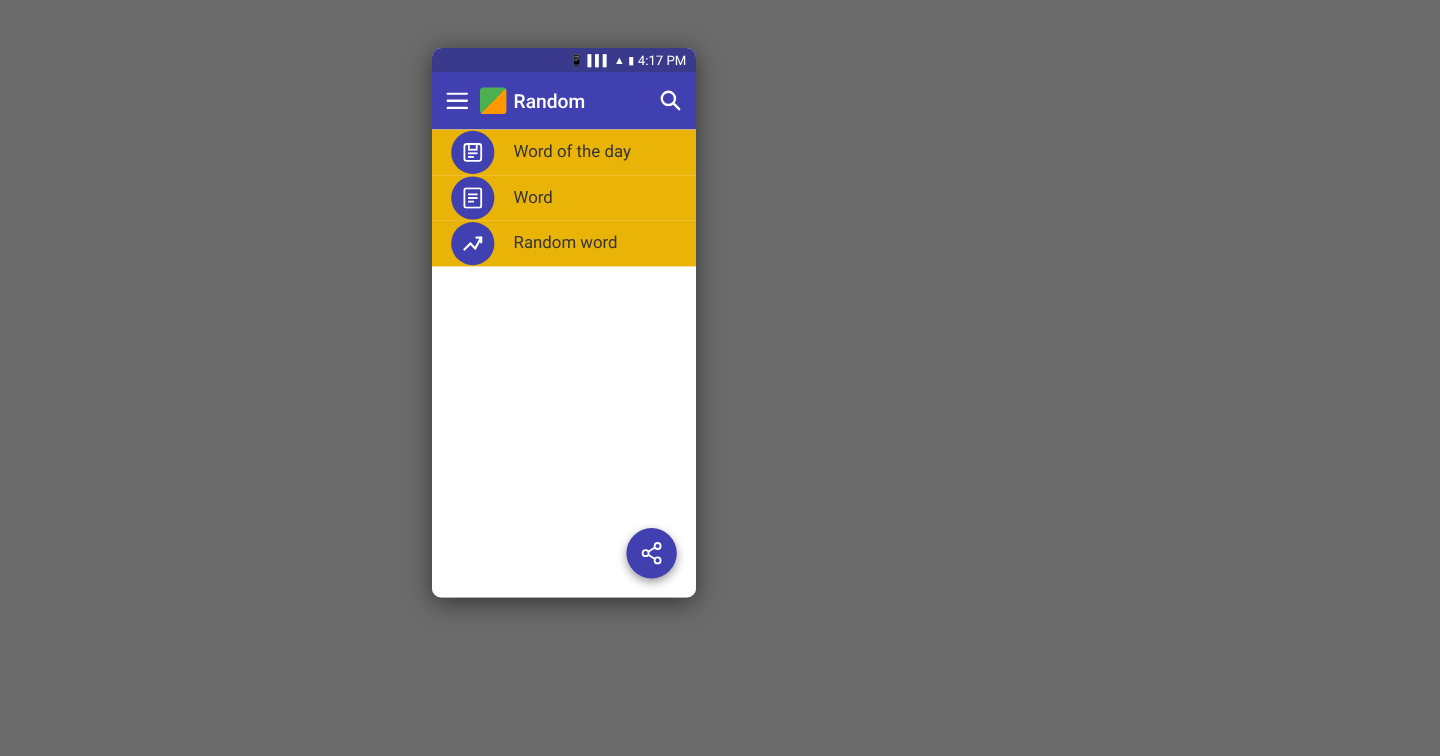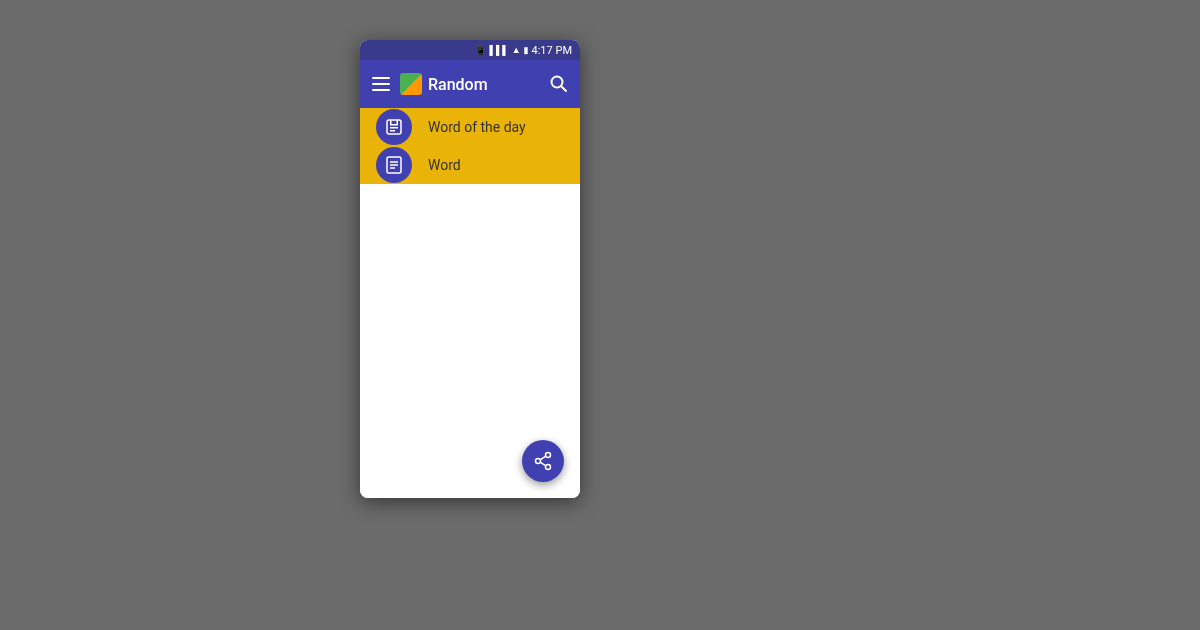--- a/index.html
+++ b/index.html
@@ -196,20 +196,31 @@
         <svg width="18" height="18" viewBox="0 0 18 18" fill="none">
           <rect x="2" y="1" width="14" height="16" rx="1.5" stroke="white" stroke-width="1.5" fill="none"></rect>
           <line x1="5" y1="6" x2="13" y2="6" stroke="white" stroke-width="1.5"></line>
           <line x1="5" y1="9" x2="13" y2="9" stroke="white" stroke-width="1.5"></line>
           <line x1="5" y1="12" x2="10" y2="12" stroke="white" stroke-width="1.5"></line>
         </svg>
       </div>
       <span class="menu-item-label">Word</span>
     </div>
 
+    <div class="menu-item">
+      <div class="menu-item-icon">
+        <svg width="18" height="18" viewBox="0 0 18 18" fill="none">
+          <line x1="2" y1="14" x2="7" y2="9" stroke="white" stroke-width="1.8" stroke-linecap="round"></line>
+          <line x1="7" y1="9" x2="11" y2="13" stroke="white" stroke-width="1.8" stroke-linecap="round"></line>
+          <line x1="11" y1="13" x2="16" y2="4" stroke="white" stroke-width="1.8" stroke-linecap="round"></line>
+          <polyline points="12,4 16,4 16,8" stroke="white" stroke-width="1.8" stroke-linecap="round" stroke-linejoin="round" fill="none"></polyline>
+        </svg>
+      </div>
+      <span class="menu-item-label">Random word</span>
+    </div>
 
     <div class="fab">
       <svg width="20" height="20" viewBox="0 0 20 20" fill="white">
         <circle cx="15" cy="4" r="2.5" stroke="white" stroke-width="1.5" fill="none"></circle>
         <circle cx="15" cy="16" r="2.5" stroke="white" stroke-width="1.5" fill="none"></circle>
         <circle cx="5" cy="10" r="2.5" stroke="white" stroke-width="1.5" fill="none"></circle>
         <line x1="7.2" y1="8.8" x2="12.8" y2="5.2" stroke="white" stroke-width="1.5"></line>
         <line x1="7.2" y1="11.2" x2="12.8" y2="14.8" stroke="white" stroke-width="1.5"></line>
       </svg>
     </div>

